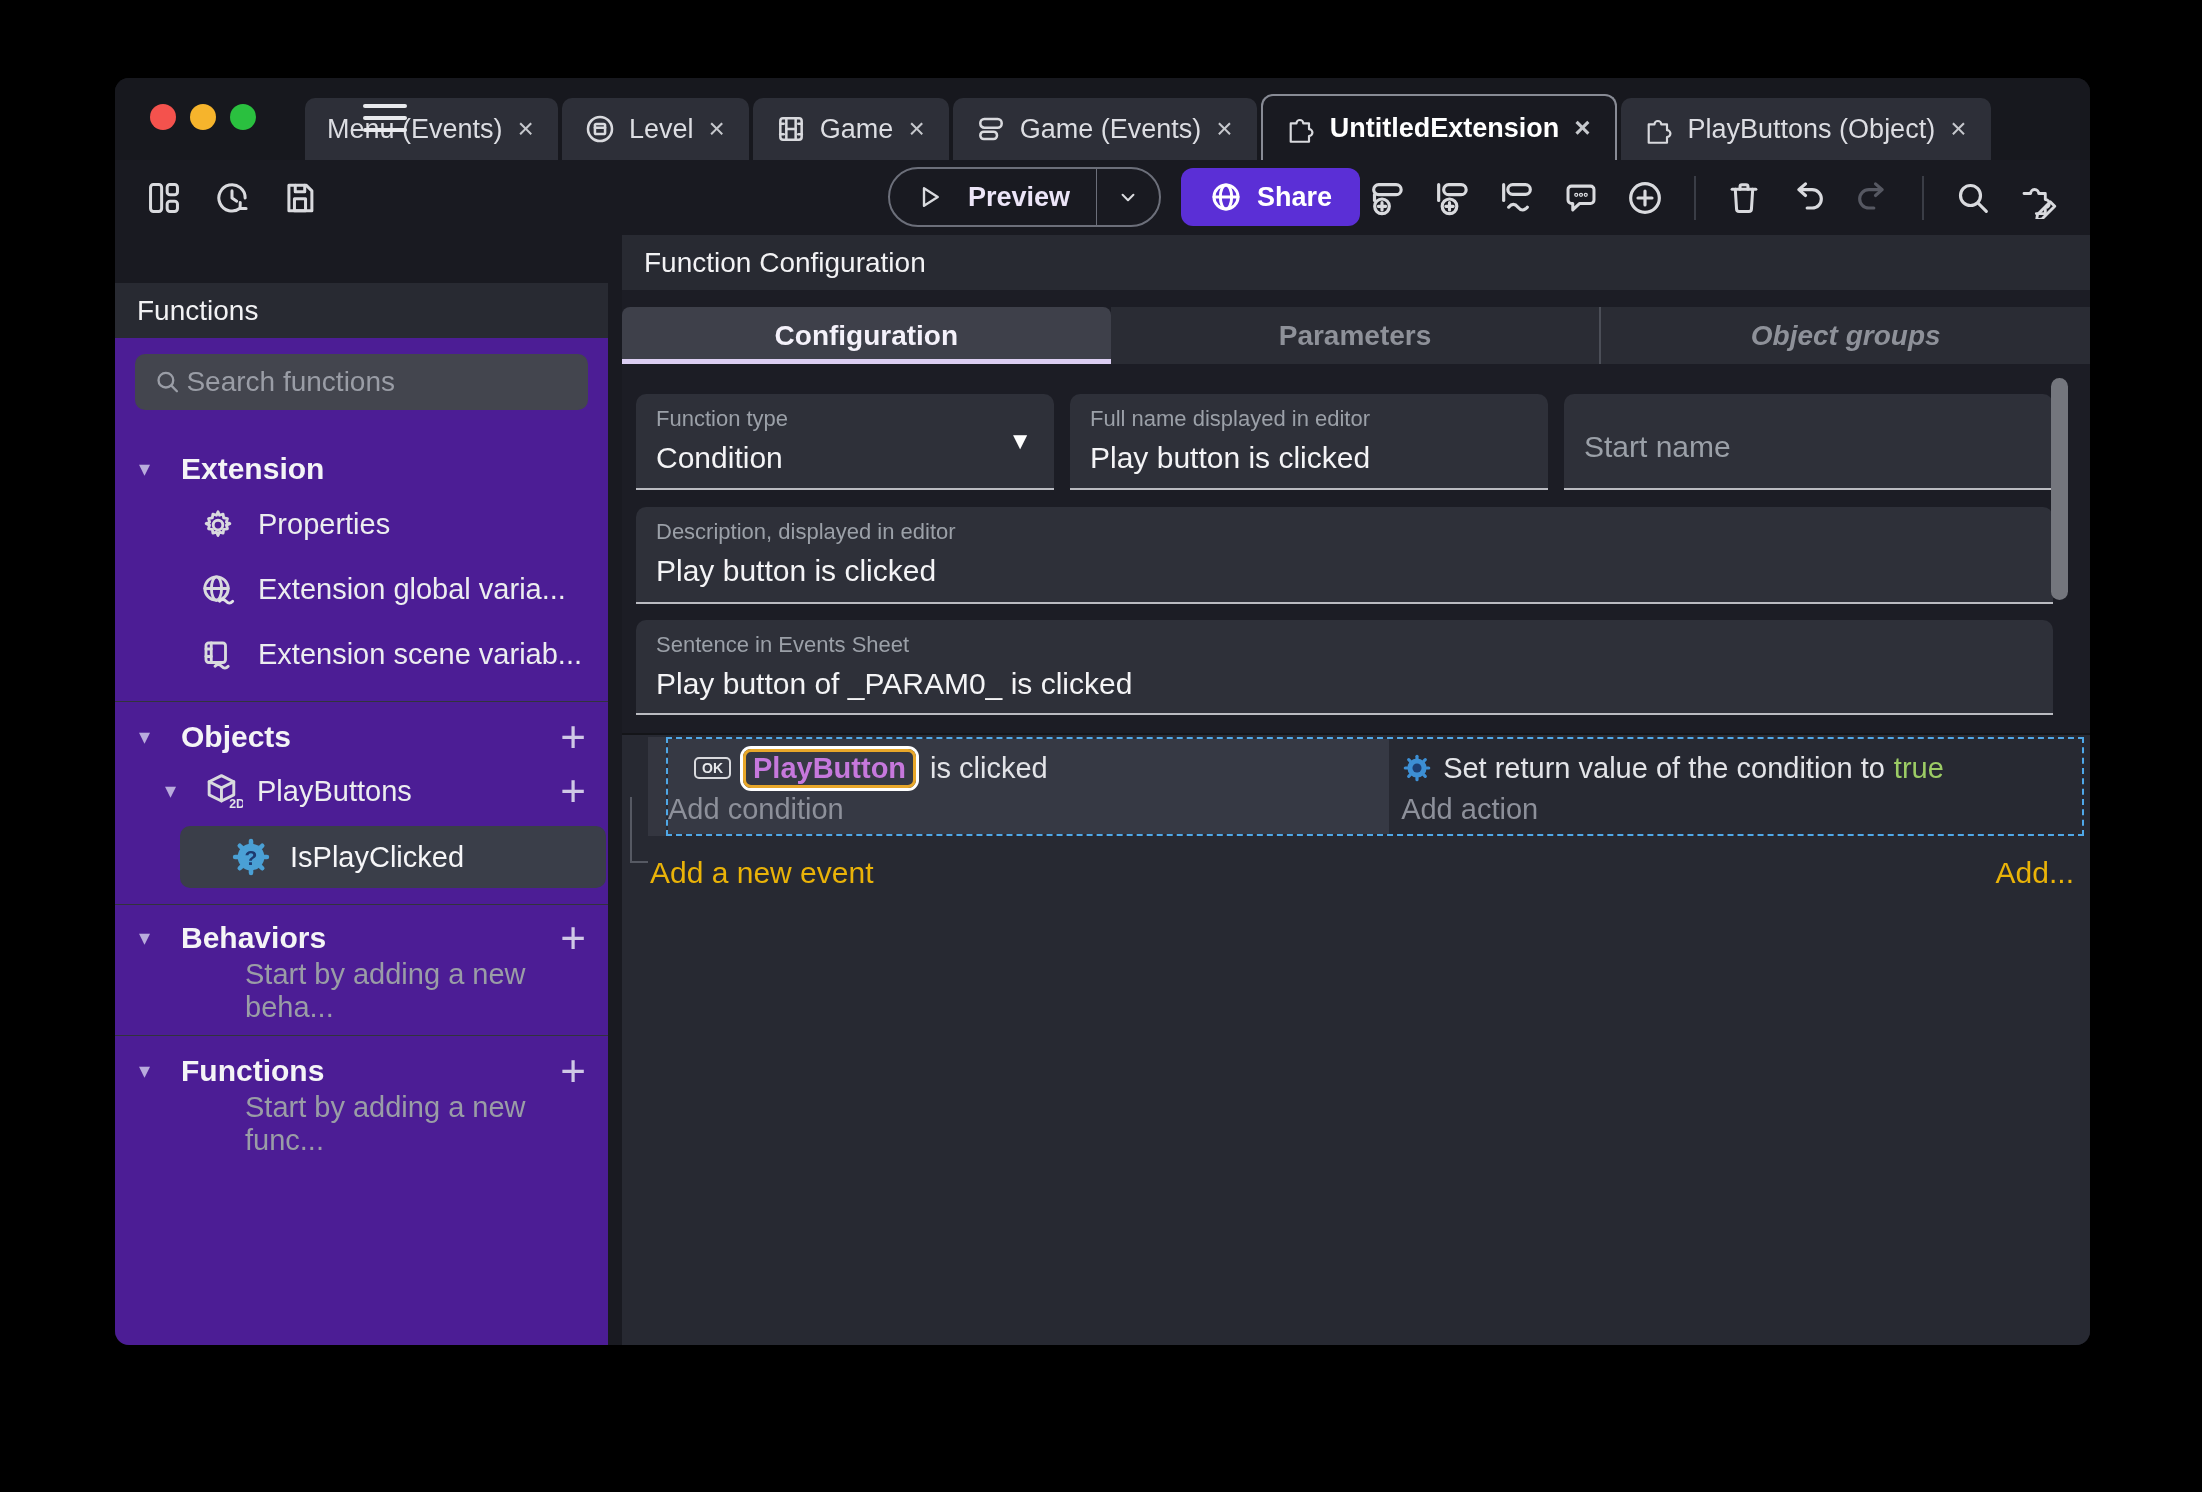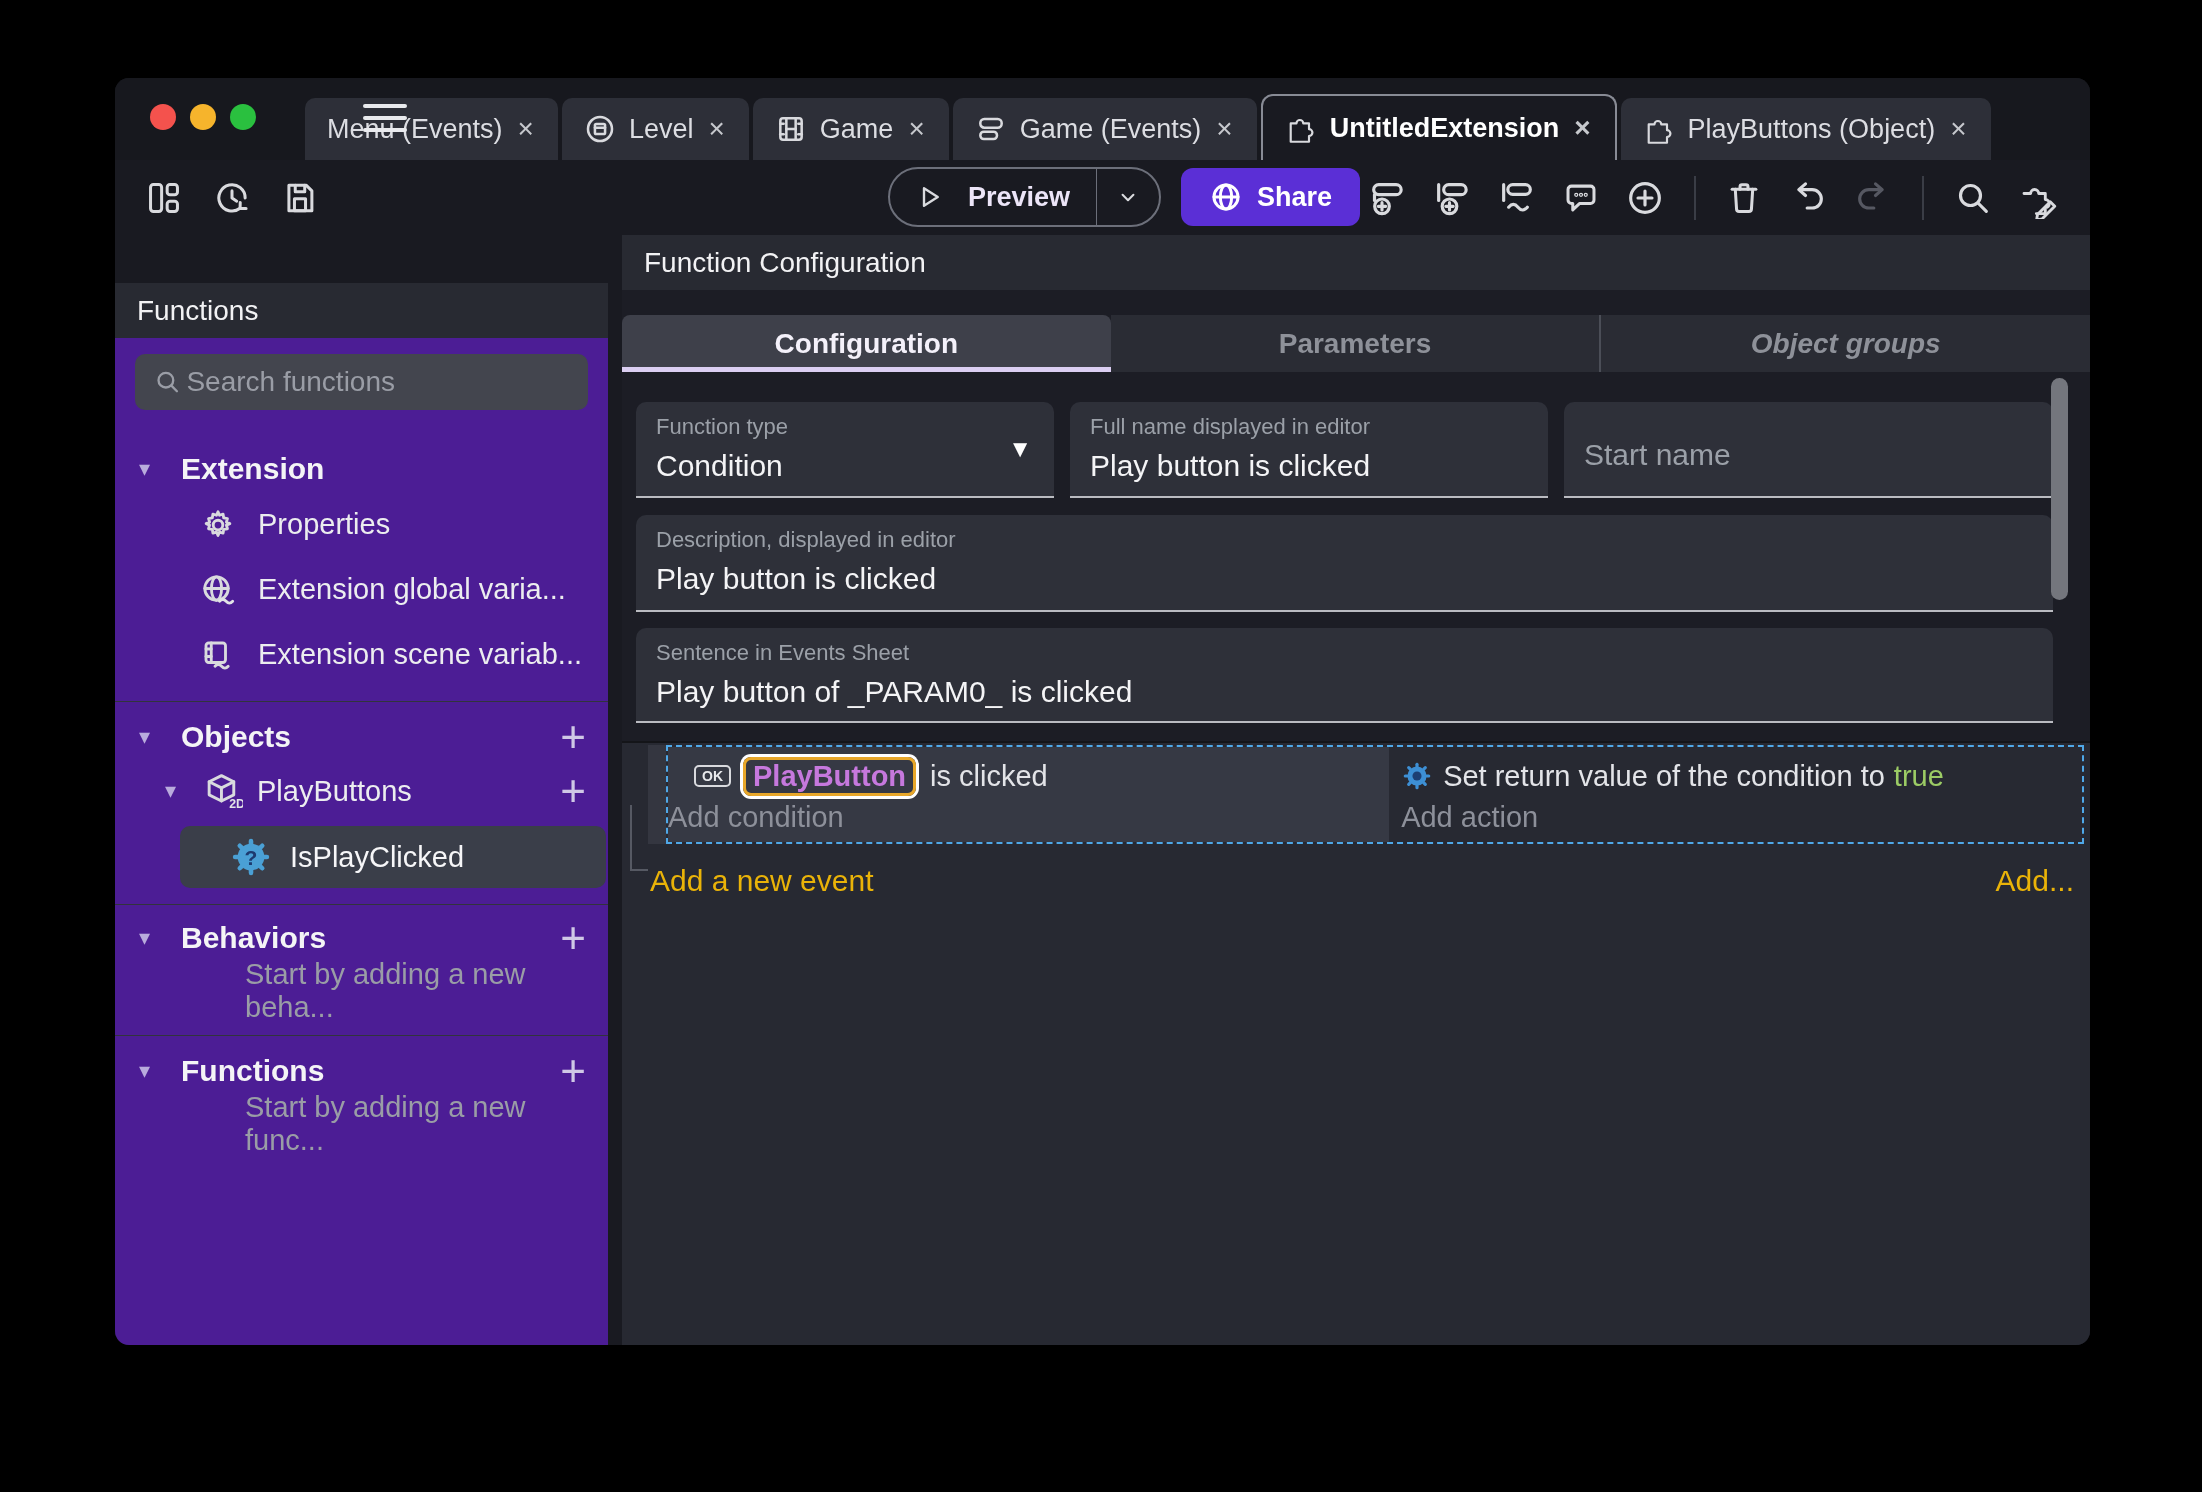--- a/index.html
+++ b/index.html
@@ -68,21 +68,21 @@
   .tree-item svg { flex:0 0 auto; }
   .obj-row { height:62px; font-size:29px; color:#ecedef; padding-left:50px; gap:14px; }
   .sel-row { height:62px; margin:4px 2px 0 65px; background:#3a3e49; border-radius:10px;
     display:flex; align-items:center; gap:18px; padding-left:50px; font-size:29px; color:#f6f6f8; }
   .sb-divider { height:1px; background:#32343c; margin-top:14px; }
   .empty-text { height:60px; display:flex; align-items:center; padding-left:130px;
     color:#9a9da6; font-size:29px; }
   .mt12{margin-top:12px;} .mt10{margin-top:10px;}
 
   
-  .cfg-tabs { display:flex; margin-top:25px; height:57px; flex:0 0 auto;border-radius:24px; }
+  .cfg-tabs { display:flex; margin-top:17px; height:57px; flex:0 0 auto;border-radius:24px; }
   .cfg-tab { flex:1; display:flex; align-items:center; justify-content:center;
     background:#2a2c34; color:#8e9199; font-size:28px; font-weight:bold; position:relative; cursor:pointer; }
   .cfg-tab.active { background:#3e404a; color:#f4f1fa; border-radius:8px 8px 0 0; }
   .cfg-tab.active::after { content:""; position:absolute; left:0; right:0; bottom:0; height:5px; background:#dbcef2; }
   .cfg-tab.sep { border-left:2px solid #4b4e57;font-style:italic; }
 
   
   .form { padding:0 37px 0 14px; flex:0 0 auto; }
   .form-row { display:flex; gap:16px; margin-top:30px; }
   .field { background:#2e3039; border-radius:10px 10px 0 0; border-bottom:2px solid #babbc1;

